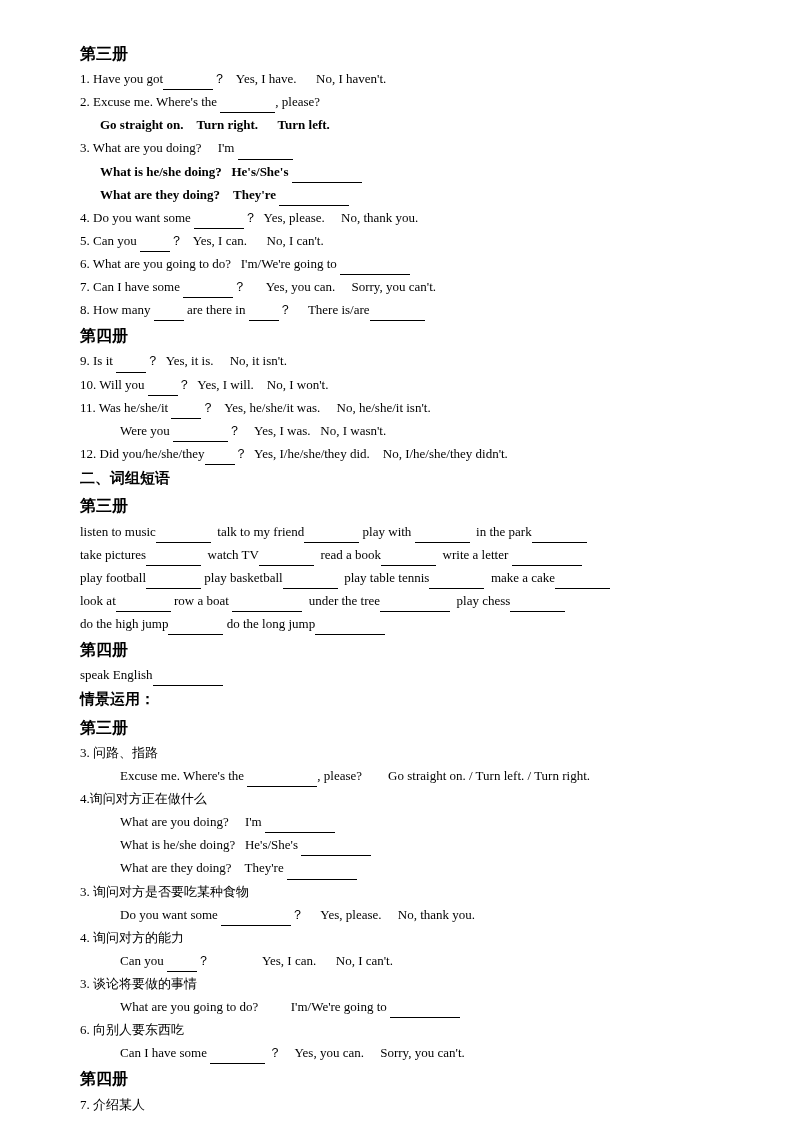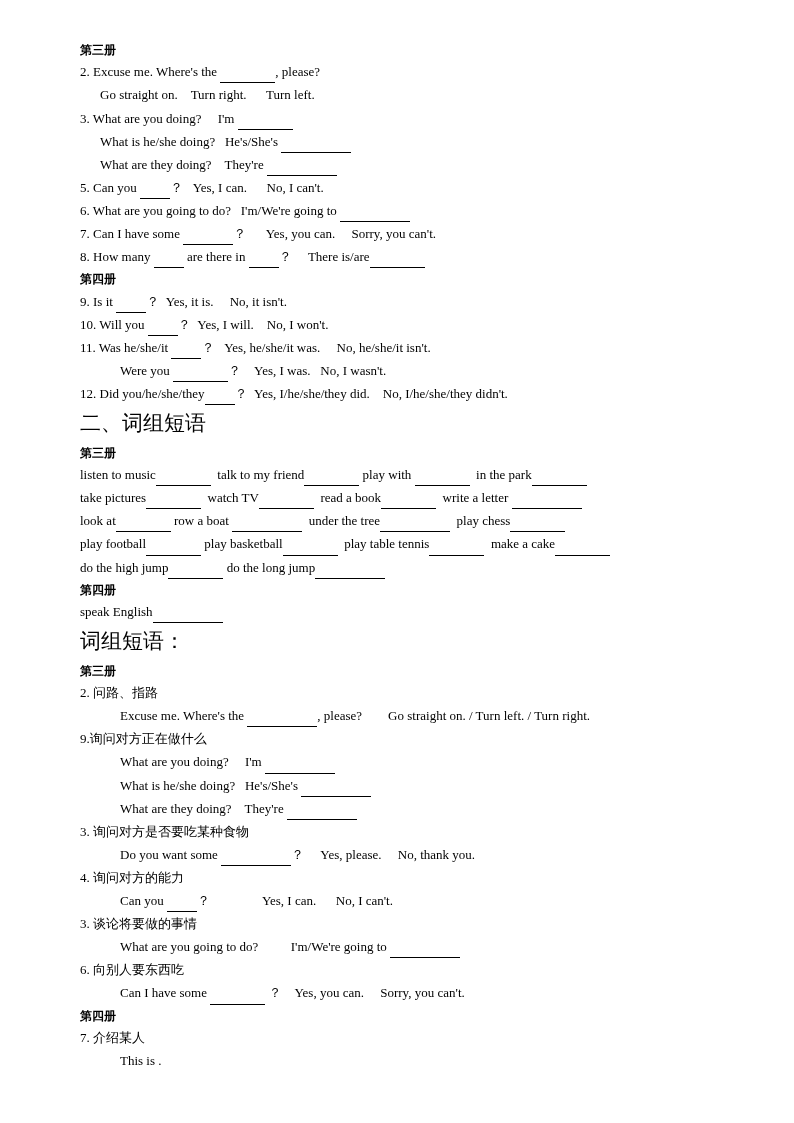--- a/index.html
+++ b/index.html
@@ -12,28 +12,29 @@
       min-height: 1123px;
       background: #fff;
       font-family: "SimSun", "宋体", serif;
       font-size: 13px;
       color: #000;
       padding: 40px 60px 40px 80px;
       line-height: 1.7;
     }
     .section-title {
       font-weight: bold;
-      font-size: 12px;
+      font-size: 16px;
     }
     .bold-title {
-      font-weight: normal;
-      font-size: 21px;
+      font-weight: bold;
+      font-size: 15px;
     }
     .indent1 {
       padding-left: 20px;
+      font-weight: bold;
     }
     .indent2 {
       padding-left: 40px;
     }
     .blank {
       display: inline-block;
       border-bottom: 1px solid #000;
       min-width: 50px;
       height: 14px;
       vertical-align: bottom;
@@ -63,57 +64,59 @@
       margin-bottom: 1px;
     }
   </style>
 </head>
 <body>
 
 <div>
 
   <p class="section-title">第三册</p>
 
+  <p>1. Have you got<span class="blank"></span>？&nbsp;&nbsp;&nbsp;Yes, I have.&nbsp;&nbsp;&nbsp;&nbsp;&nbsp;&nbsp;No, I haven't.</p>
   <p>2. Excuse me. Where's the <span class="blank-medium"></span>, please?</p>
   <p class="indent1">Go straight on.&nbsp;&nbsp;&nbsp;&nbsp;Turn right.&nbsp;&nbsp;&nbsp;&nbsp;&nbsp;&nbsp;Turn left.</p>
   <p>3. What are you doing?&nbsp;&nbsp;&nbsp;&nbsp;&nbsp;I'm <span class="blank-medium"></span></p>
   <p class="indent1">What is he/she doing?&nbsp;&nbsp;&nbsp;He's/She's <span class="blank-long"></span></p>
   <p class="indent1">What are they doing?&nbsp;&nbsp;&nbsp;&nbsp;They're <span class="blank-long"></span></p>
+  <p>4. Do you want some <span class="blank"></span>？&nbsp;&nbsp;Yes, please.&nbsp;&nbsp;&nbsp;&nbsp;&nbsp;No, thank you.</p>
   <p>5. Can you <span class="blank-short"></span>？&nbsp;&nbsp;&nbsp;Yes, I can.&nbsp;&nbsp;&nbsp;&nbsp;&nbsp;&nbsp;No, I can't.</p>
   <p>6. What are you going to do?&nbsp;&nbsp;&nbsp;I'm/We're going to <span class="blank-long"></span></p>
   <p>7. Can I have some <span class="blank"></span>？&nbsp;&nbsp;&nbsp;&nbsp;&nbsp;&nbsp;Yes, you can.&nbsp;&nbsp;&nbsp;&nbsp;&nbsp;Sorry, you can't.</p>
   <p>8. How many <span class="blank-short"></span> are there in <span class="blank-short"></span>？&nbsp;&nbsp;&nbsp;&nbsp;&nbsp;There is/are<span class="blank-medium"></span></p>
 
   <p class="section-title">第四册</p>
 
   <p>9. Is it <span class="blank-short"></span>？&nbsp;&nbsp;Yes, it is.&nbsp;&nbsp;&nbsp;&nbsp;&nbsp;No, it isn't.</p>
   <p>10. Will you <span class="blank-short"></span>？&nbsp;&nbsp;Yes, I will.&nbsp;&nbsp;&nbsp;&nbsp;No, I won't.</p>
   <p>11. Was he/she/it <span class="blank-short"></span>？&nbsp;&nbsp;&nbsp;Yes, he/she/it was.&nbsp;&nbsp;&nbsp;&nbsp;&nbsp;No, he/she/it isn't.</p>
   <p class="indent2">Were you <span class="blank-medium"></span>？&nbsp;&nbsp;&nbsp;&nbsp;Yes, I was.&nbsp;&nbsp;&nbsp;No, I wasn't.</p>
   <p>12. Did you/he/she/they<span class="blank-short"></span>？&nbsp;&nbsp;Yes, I/he/she/they did.&nbsp;&nbsp;&nbsp;&nbsp;No, I/he/she/they didn't.</p>
 
   <p class="bold-title">二、词组短语</p>
   <p class="section-title">第三册</p>
 
   <p>listen to music<span class="blank-medium"></span>&nbsp; talk to my friend<span class="blank-medium"></span>&nbsp;play with <span class="blank-medium"></span>&nbsp; in the park<span class="blank-medium"></span></p>
   <p>take pictures<span class="blank-medium"></span>&nbsp; watch TV<span class="blank-medium"></span>&nbsp; read a book<span class="blank-medium"></span>&nbsp; write a letter <span class="blank-long"></span></p>
+  <p>play football<span class="blank-medium"></span>&nbsp;play basketball<span class="blank-medium"></span>&nbsp; play table tennis<span class="blank-medium"></span>&nbsp; make a cake<span class="blank-medium"></span></p>
   <p>look at<span class="blank-medium"></span>&nbsp;row a boat <span class="blank-long"></span>&nbsp; under the tree<span class="blank-long"></span>&nbsp; play chess<span class="blank-medium"></span></p>
-  <p>play football<span class="blank-medium"></span>&nbsp;play basketball<span class="blank-medium"></span>&nbsp; play table tennis<span class="blank-medium"></span>&nbsp; make a cake<span class="blank-medium"></span></p>
   <p>do the high jump<span class="blank-medium"></span>&nbsp;do the long jump<span class="blank-long"></span></p>
 
   <p class="section-title">第四册</p>
   <p>speak English<span class="blank-long"></span></p>
 
-  <p class="bold-title">词组短语：</p>
+  <p class="bold-title">情景运用：</p>
   <p class="section-title">第三册</p>
 
-  <p>2. 问路、指路</p>
+  <p>3. 问路、指路</p>
   <p class="indent2">Excuse me. Where's the <span class="blank-long"></span>, please?&nbsp;&nbsp;&nbsp;&nbsp;&nbsp;&nbsp;&nbsp;&nbsp;Go straight on. / Turn left. / Turn right.</p>
 
-  <p>9.询问对方正在做什么</p>
+  <p>4.询问对方正在做什么</p>
   <p class="indent2">What are you doing?&nbsp;&nbsp;&nbsp;&nbsp;&nbsp;I'm <span class="blank-long"></span></p>
   <p class="indent2">What is he/she doing?&nbsp;&nbsp;&nbsp;He's/She's <span class="blank-long"></span></p>
   <p class="indent2">What are they doing?&nbsp;&nbsp;&nbsp;&nbsp;They're <span class="blank-long"></span></p>
 
   <p>3. 询问对方是否要吃某种食物</p>
   <p class="indent2">Do you want some <span class="blank-long"></span>？&nbsp;&nbsp;&nbsp;&nbsp;&nbsp;Yes, please.&nbsp;&nbsp;&nbsp;&nbsp;&nbsp;No, thank you.</p>
 
   <p>4. 询问对方的能力</p>
   <p class="indent2">Can you <span class="blank-short"></span>？&nbsp;&nbsp;&nbsp;&nbsp;&nbsp;&nbsp;&nbsp;&nbsp;&nbsp;&nbsp;&nbsp;&nbsp;&nbsp;&nbsp;&nbsp;&nbsp;Yes, I can.&nbsp;&nbsp;&nbsp;&nbsp;&nbsp;&nbsp;No, I can't.</p>
 

